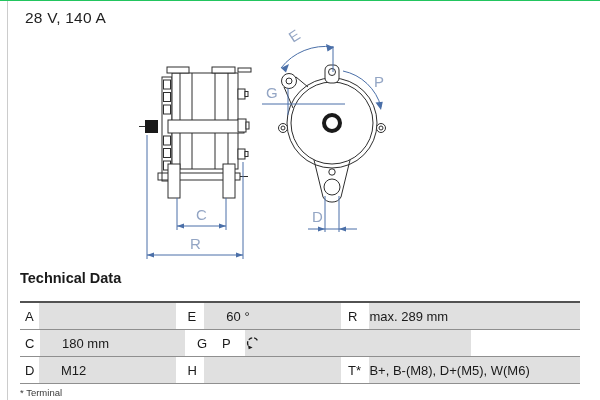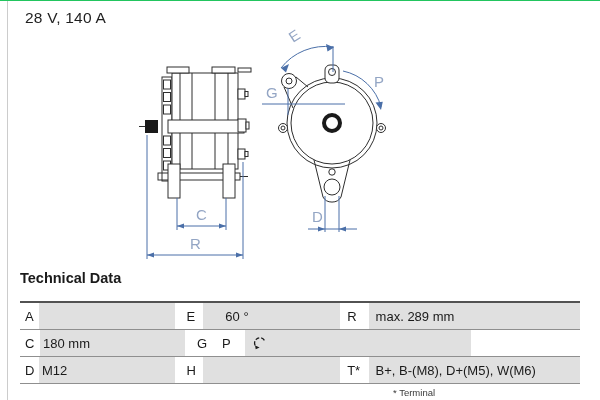--- a/index.html
+++ b/index.html
@@ -21,26 +21,26 @@
   
   .table { position:absolute; left:20px; top:269px; width:560px; }
   .t-head { font-weight:bold; font-size:14.5px; color:#1a1a1a; margin-bottom:15px; }
   .t-body { border-top:2px solid #525252; border-bottom:1px solid #8f8f8f; }
   .tr { display:flex; height:26px; align-items:stretch; }
   .tr + .tr { border-top:1px solid #8f8f8f; }
   .td { display:flex; align-items:center; font-size:13px; color:#1a1a1a; box-sizing:border-box; }
   .lbl { background:#ffffff; }
   .val { background:#e0e0e0; }
   .c1 { width:20px;  padding-left:5px; }
-  .v1 { width:145px; padding-left:3px; }
+  .v1 { width:145px; padding-left:22px; }
   .c2 { width:30px;  padding-left:12px; }
   .v2 { width:145px; padding-left:22px; }
   .c3 { width:30px;  padding-left:7px; }
-  .v3 { width:226px; padding-left:7px; }
-  .footnote { margin-left:373px; margin-top:3px; font-size:9.5px; color:#3a3a3a; }
+  .v3 { width:226px; }
+  .footnote { margin-top:3px; font-size:9.5px; color:#3a3a3a; }
 
   
   .ln   { stroke:#2e2e2e; stroke-width:1; fill:none; }
   .lnf  { stroke:#2e2e2e; stroke-width:1; fill:#ffffff; }
   .dim  { stroke:#4a6fa8; stroke-width:1; fill:none; }
   .dimf { fill:#4a6fa8; stroke:none; }
   .dimtext { fill:#93a5c4; font-size:15px; font-family:"Liberation Sans", sans-serif; }
 </style>
 </head>
 <body>

